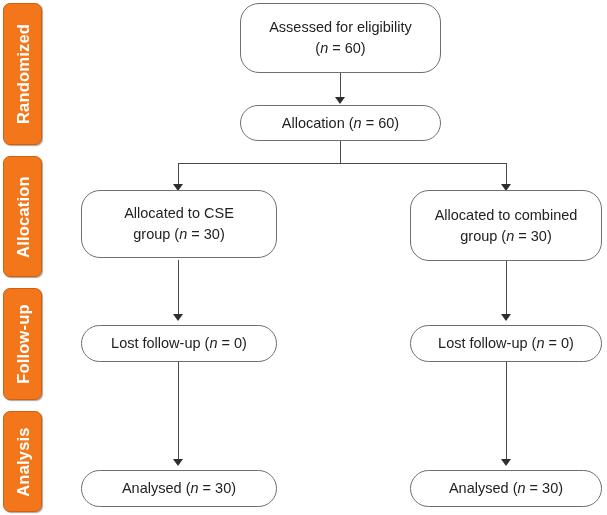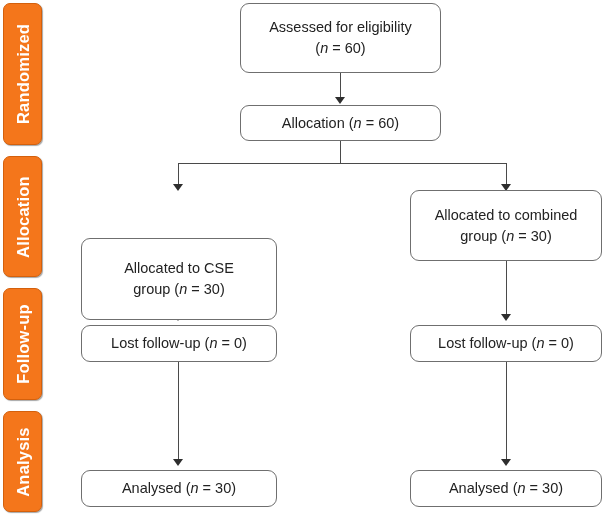--- a/index.html
+++ b/index.html
@@ -31,21 +31,21 @@
     font-size:16.5px;
     letter-spacing:.2px;
   }
 
   
   .box{
     position:absolute;
     box-sizing:border-box;
     background:#ffffff;
     border:1px solid #6f6f6f;
-    border-radius:9px;
+    border-radius:19px;
     display:flex;
     align-items:center;
     justify-content:center;
     text-align:center;
     color:#222222;
     font-size:14.5px;
     line-height:1.42;
     padding:2px 6px;
   }
   .box .txt{display:block;}
@@ -109,21 +109,21 @@
       <span>(</span><span class="it">n</span><span> = 60)</span>
     </span>
   </div>
 
   <div class="box" style="left:240px;top:105px;width:201px;height:36px;">
     <span class="txt">
       <span>Allocation (</span><span class="it">n</span><span> = 60)</span>
     </span>
   </div>
 
-  <div class="box" style="left:81px;top:190px;width:196px;height:82px;margin-top:48px;">
+  <div class="box" style="left:81px;top:190px;width:196px;height:68px;">
     <span class="txt">
       <span>Allocated to CSE</span><br>
       <span>group (</span><span class="it">n</span><span> = 30)</span>
     </span>
   </div>
 
   <div class="box" style="left:410px;top:190px;width:192px;height:71px;">
     <span class="txt">
       <span>Allocated to combined</span><br>
       <span>group (</span><span class="it">n</span><span> = 30)</span>

